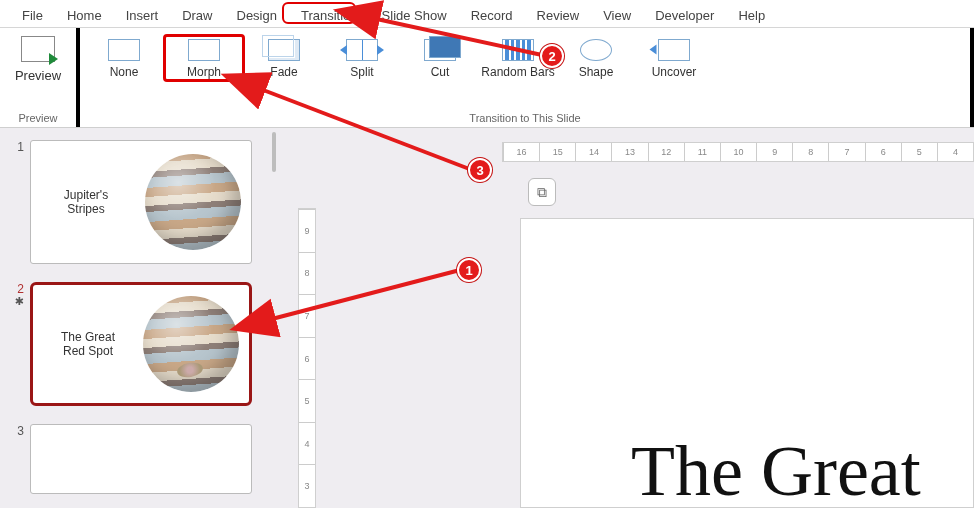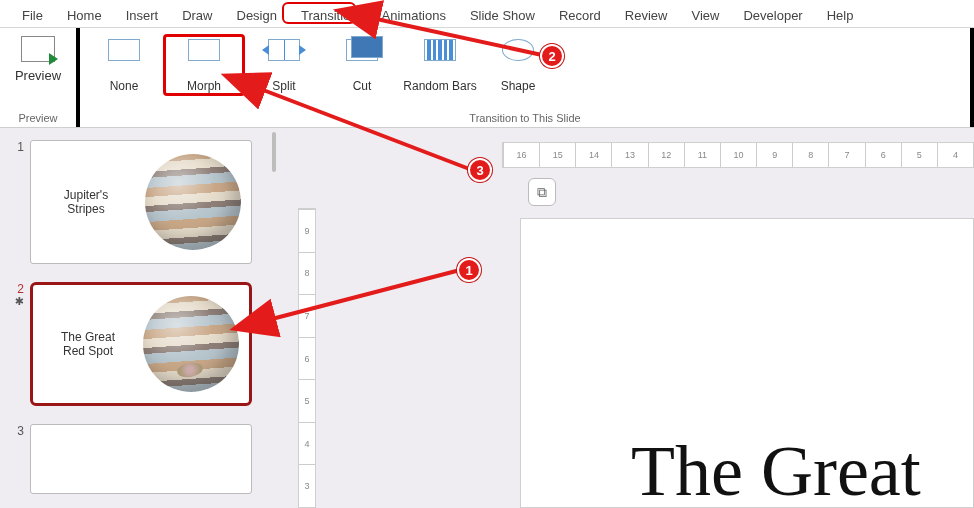--- a/index.html
+++ b/index.html
@@ -70,21 +70,21 @@
       position: absolute; right: -4px; bottom: -4px;
       width: 0; height: 0;
       border-left: 9px solid #1f8a3a;
       border-top: 6px solid transparent;
       border-bottom: 6px solid transparent;
     }
     .trans-gallery { display: flex; align-items: flex-start; gap: 0; padding-top: 6px; }
     .trans-item {
       width: 78px;
       display: flex; flex-direction: column; align-items: center;
-      gap: 18px; padding-top: 4px; cursor: pointer;
+      gap: 4px; padding-top: 4px; cursor: pointer;
       border: 1px solid transparent; border-radius: 2px;
     }
     .trans-item .ic {
       width: 32px; height: 22px;
       border: 1px solid #7fa9cf;
       position: relative; background: #fff;
     }
     .trans-item .lbl { font-size: 12px; color: #333; }
     .trans-group-wide { flex: 1; min-width: 0; }
     
@@ -144,21 +144,21 @@
     .planet.spot::after{
       content:"";position:absolute;width:26px;height:14px;border-radius:50%;
       background:radial-gradient(circle,#caa 20%,#a97 70%);
       right:46px; top:78px; transform:rotate(-10deg);
     }
     .scroll-col{ width:14px; position:relative; }
     .scroll-track{ position:absolute; top:4px; left:4px; width:4px; height:40px; background:#bdbdbd; border-radius:3px;}
     
     .editor{ flex:1; position:relative; }
     .ruler-h{
-      position:absolute; top:14px; left:220px; right:0; height:26px;
+      position:absolute; top:14px; left:220px; right:0; height:20px;
       background:#fff; border:1px solid #cfcfcf; font-size:9px; color:#888;
       display:flex; align-items:flex-start; overflow:hidden;
     }
     .ruler-h .seg{ width:48px; text-align:center; border-left:1px solid #ccc; height:100%; display:flex;align-items:center;justify-content:center;}
     .ruler-v{
       position:absolute; top:80px; left:16px; width:18px; bottom:0;
       background:#fff; border:1px solid #cfcfcf; font-size:9px; color:#888;
       display:flex; flex-direction:column; overflow:hidden;
     }
     .ruler-v .seg{ height:48px; border-top:1px solid #ccc; display:flex; align-items:center; justify-content:center;}
@@ -191,21 +191,20 @@
 </head>
 <body>
 
 <div class="tabs">
   <div class="tab">File</div>
   <div class="tab">Home</div>
   <div class="tab">Insert</div>
   <div class="tab">Draw</div>
   <div class="tab">Design</div>
   <div class="tab active">Transition</div>
-  <div class="tab">Animations</div>
   <div class="tab">Slide Show</div>
   <div class="tab">Record</div>
   <div class="tab">Review</div>
   <div class="tab">View</div>
   <div class="tab">Developer</div>
   <div class="tab">Help</div>
 </div>
 <div class="tab-hl" style="left:282px;top:2px;width:74px;height:22px;"></div>
 
 <div class="ribbon">
@@ -225,20 +224,24 @@
     <div class="ribbon-row trans-gallery">
       <div class="trans-item">
         <div class="ic"></div>
         <div class="lbl">None</div>
       </div>
       <div class="trans-item item-hl">
         <div class="ic ic-morph"></div>
         <div class="lbl">Morph</div>
       </div>
       <div class="trans-item">
+        <div class="ic ic-fade"></div>
+        <div class="lbl">Fade</div>
+      </div>
+      <div class="trans-item">
         <div class="ic ic-split">
             <span class="mid"></span>
           </div>
         <div class="lbl">Split</div>
       </div>
       <div class="trans-item">
         <div class="ic ic-cut"></div>
         <div class="lbl">Cut</div>
       </div>
       <div class="trans-item">
@@ -247,20 +250,24 @@
             <span></span>
             <span></span>
             <span></span>
             <span></span>
           </div>
         <div class="lbl">Random Bars</div>
       </div>
       <div class="trans-item">
         <div class="ic ic-shape"></div>
         <div class="lbl">Shape</div>
+      </div>
+      <div class="trans-item">
+        <div class="ic ic-uncover"></div>
+        <div class="lbl">Uncover</div>
       </div>
     </div>
     <div class="ribbon-group-label">Transition to This Slide</div>
   </div>
 </div>
 
 <div class="workspace">
   <div class="thumbs">
 
     <div class="thumb-row">

